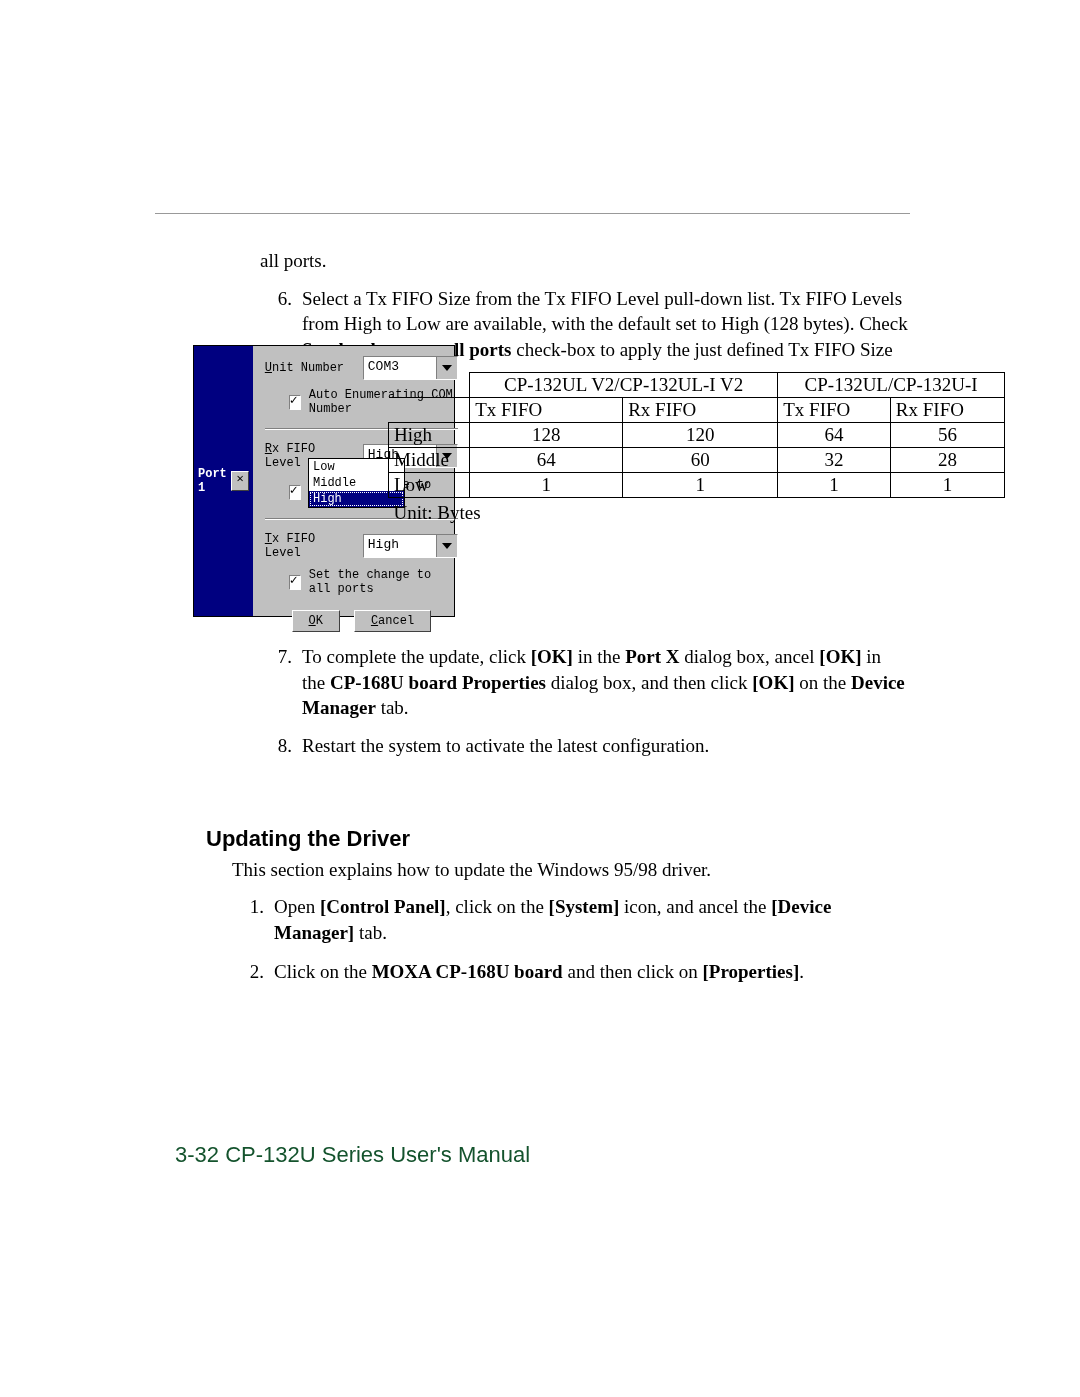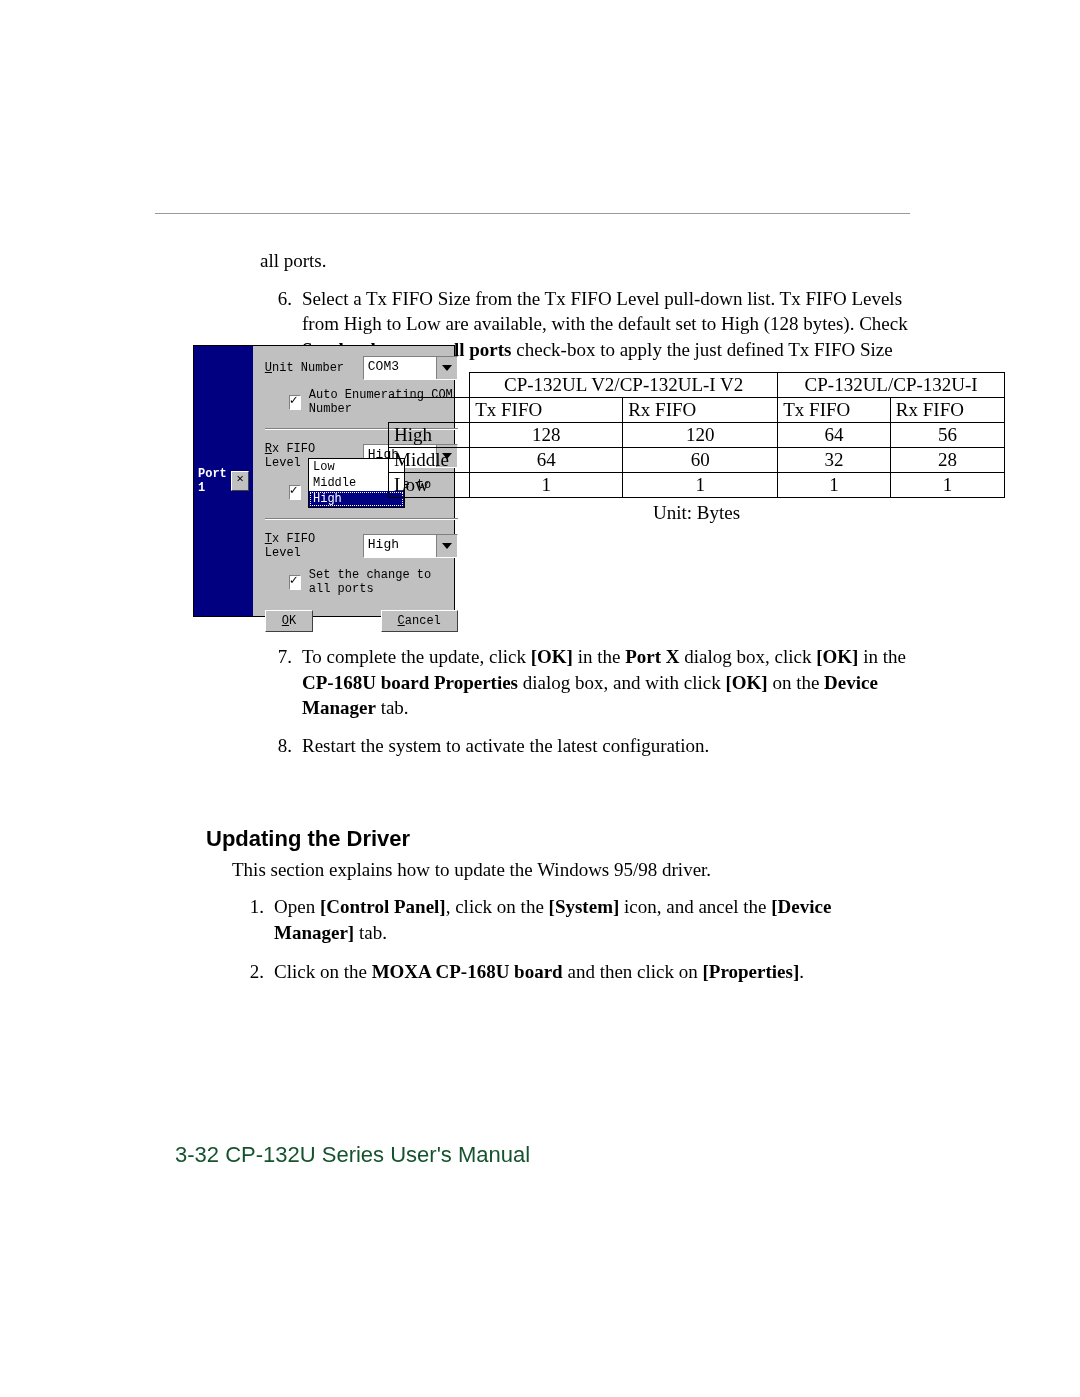--- a/index.html
+++ b/index.html
@@ -27,21 +27,21 @@
 .btn98{background:#c0c0c0;padding:3px 16px;font-size:12px}
 .dlg hr{border:none;border-top:1px solid #808080;border-bottom:1px solid #fff;margin:4px 0}
 .open-list{position:absolute;left:114px;top:112px;width:95px;background:#fff;border:1px solid #000;font-size:12px}
 .open-list .opt{padding:1px 4px}
 .open-list .opt.sel{background:#000080;color:#fff;outline:1px dotted #fff;outline-offset:-2px}
 
 .tbl-wrap{position:absolute;left:195px;top:27px;width:617px}
 table.data{border-collapse:collapse;width:100%;font-size:19px}
 table.data td,table.data th{border:1px solid #000;padding:1px 5px;font-weight:normal}
 table.data td.c{text-align:center}
-table.data .unit{border:none;text-align:center;padding-top:4px}
+table.data .unit{border:none;text-align:left;padding-top:4px}
 .after-table{position:absolute;left:260px;top:644px;width:648px;font-size:19px;line-height:1.35}
 .section-h{position:absolute;left:206px;top:826px;font-family:Arial,Helvetica,sans-serif;font-weight:bold;font-size:22px}
 .section-body{position:absolute;left:232px;top:857px;width:676px;font-size:19px;line-height:1.4}
 .foot{position:absolute;left:175px;bottom:60px;font-family:Arial,Helvetica,sans-serif;font-size:22px;color:#14532d}
 .b{font-weight:bold}
 </style>
 </head>
 <body>
 
 <div class="page">
@@ -99,21 +99,21 @@
      <span class="val">High</span>
      <span class="btn">
                 <span class="tri-down"></span>
               </span>
     </div>
    </div>
    <div class="row" style="padding-left:24px">
     <span class="chk checked"></span>
     <span>Set the change to all ports</span>
    </div>
-   <div class="row" style="justify-content:space-between;gap:14px;margin-top:6px">
+   <div class="row" style="justify-content:center;gap:14px;margin-top:6px">
     <div class="btn98 bevel ul-first">OK</div>
     <div class="btn98 bevel"><span style="text-decoration:underline">C</span><span>ancel</span></div>
    </div>
   </div>
 
   <div class="open-list">
    <div class="opt">Low</div>
    <div class="opt">Middle</div>
    <div class="opt sel">High</div>
   </div>
@@ -160,21 +160,21 @@
             </tr>
   </tbody>
         </table>
  </div>
 </div>
 
 <div class="after-table">
  <div class="list-item">
   <div class="num">7.</div>
   <div class="txt">
-   <span>To complete the update, click </span><span class="b">[OK]</span><span> in the </span><span class="b">Port X</span><span> dialog box, click </span><span class="b">[OK]</span><span> in the </span><span class="b">CP-168U board Properties</span><span> dialog box, and with click </span><span class="b">[OK]</span><span> on the </span><span class="b">Device Manager</span><span> tab.</span>
+   <span>To complete the update, click </span><span class="b">[OK]</span><span> in the </span><span class="b">Port X</span><span> dialog box, ancel </span><span class="b">[OK]</span><span> in the </span><span class="b">CP-168U board Properties</span><span> dialog box, and then click </span><span class="b">[OK]</span><span> on the </span><span class="b">Device Manager</span><span> tab.</span>
   </div>
  </div>
  <div class="list-item">
   <div class="num">8.</div>
   <div class="txt">Restart the system to activate the latest configuration.</div>
  </div>
 </div>
 
 <div class="section-h">Updating the Driver</div>
 

